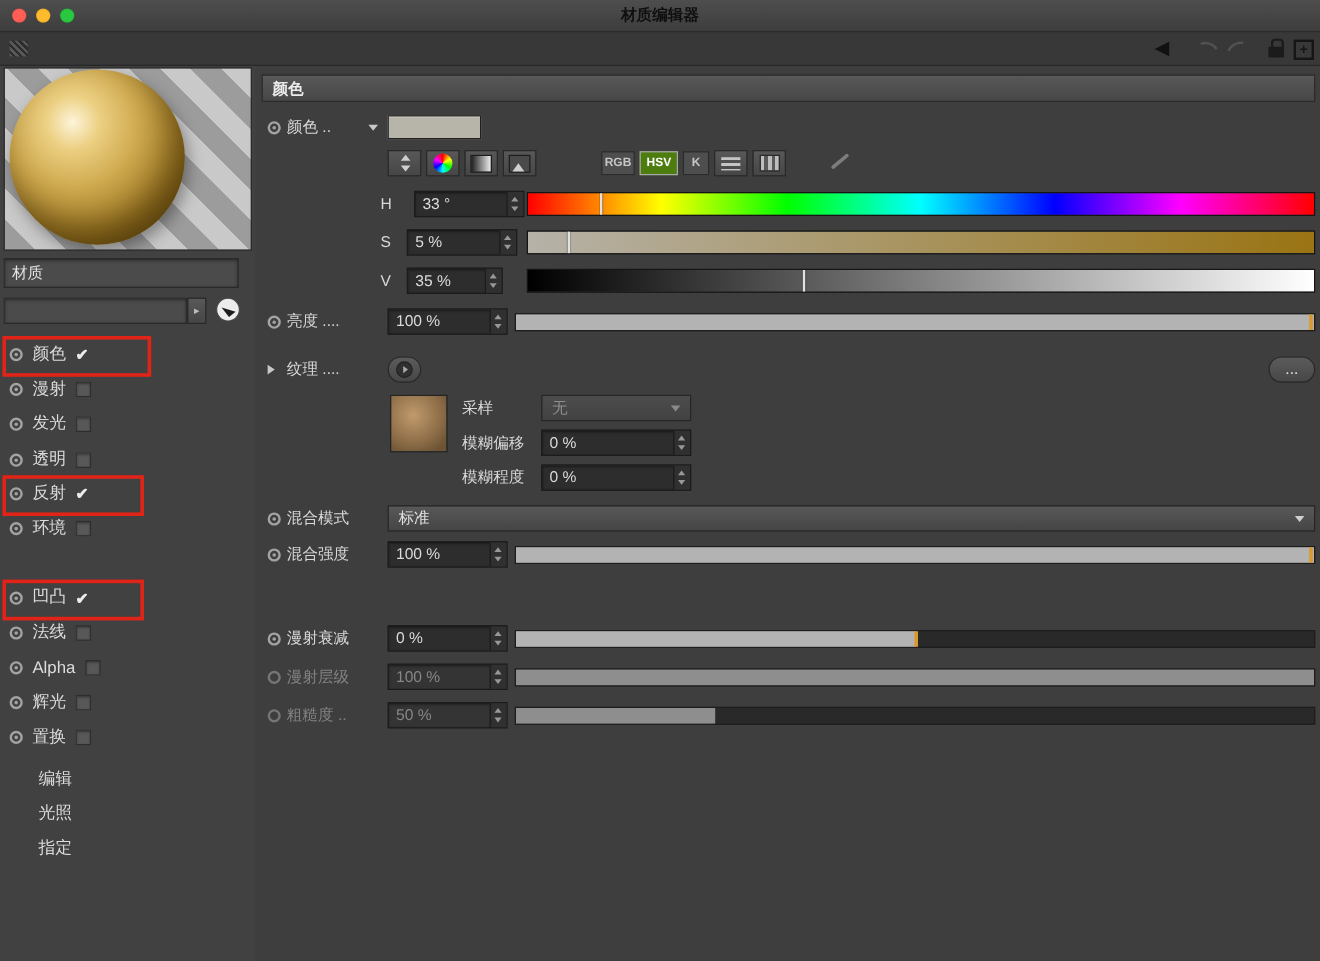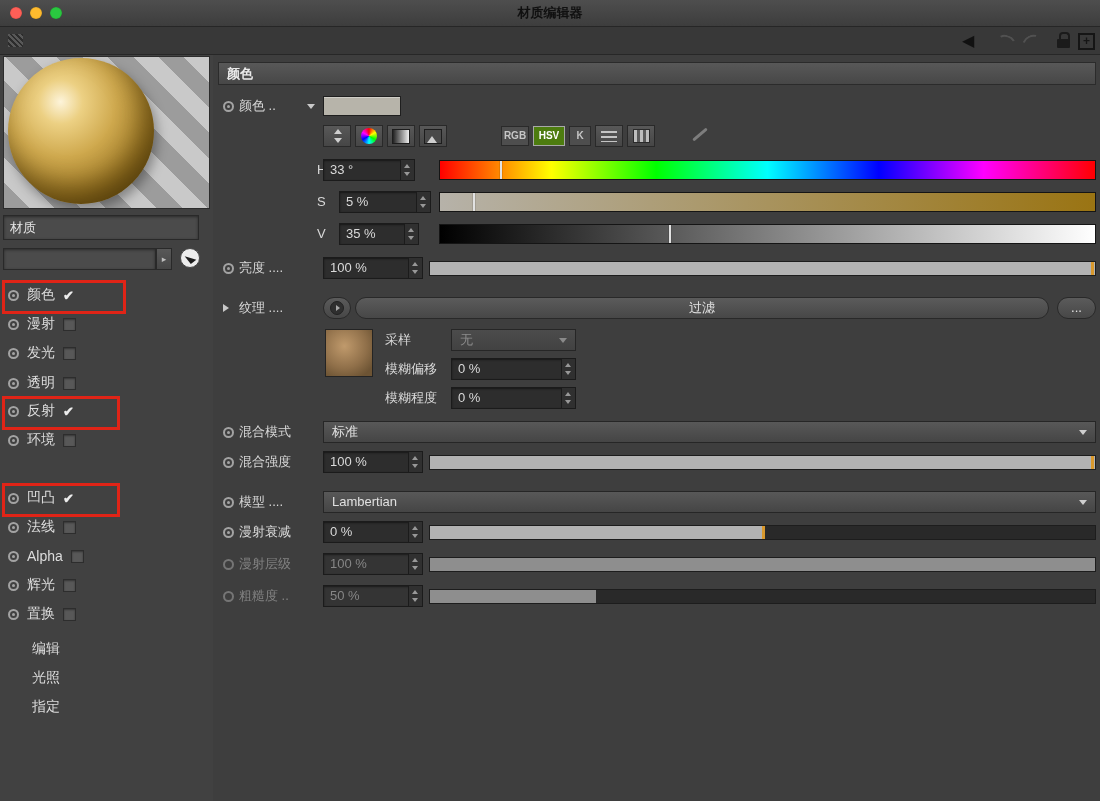--- a/index.html
+++ b/index.html
@@ -245,21 +245,21 @@
           <span class="mxico"></span>
         </span>
       <span class="ibtn" style="left:414px">
           <span class="swico"></span>
         </span>
       <span class="dpico"></span>
     </div>
 
     <div class="row" style="top:104px">
       <span class="hsvletter">H</span>
-      <span class="vbox" style="left:110px;width:92px">33 °<span class="spin"></span></span>
+      <span class="vbox" style="left:132px;width:92px">33 °<span class="spin"></span></span>
       <span class="grad hue">
           <span class="marker" style="left:9.2%"></span>
         </span>
     </div>
 
     <div class="row" style="top:136px">
       <span class="hsvletter">S</span>
       <span class="vbox" style="left:126px;width:92px">5 %<span class="spin"></span></span>
       <span class="grad sat">
           <span class="marker" style="left:5%"></span>
@@ -283,21 +283,20 @@
         <span class="handle" style="left:calc(100% - 4px)"></span>
       </span>
     </div>
 
     <div class="row" style="top:242px">
       <span class="exp"></span>
       <span class="lbl">纹理 ....</span>
       <span class="pill" style="left:110px;width:28px">
           <span class="pillcircle"></span>
         </span>
-      <span class="pill" style="left:142px;width:694px">过滤</span>
       <span class="pill" style="left:844px;width:39px">...</span>
     </div>
 
     <div class="row" style="top:274px;height:48px">
       <span class="thumb"></span>
       <span class="sublbl">采样</span>
       <span class="dd gray" style="left:238px;width:125px">无</span>
     </div>
     <div class="row" style="top:303px">
       <span class="sublbl">模糊偏移</span>
@@ -317,25 +316,20 @@
     <div class="row" style="top:396px">
       <span class="mring"></span>
       <span class="lbl">混合强度</span>
       <span class="vbox" style="left:110px;width:100px">100 %<span class="spin"></span></span>
       <span class="slider">
         <span class="fill" style="width:100%"></span>
         <span class="handle" style="left:calc(100% - 4px)"></span>
       </span>
     </div>
 
-    <div class="row" style="top:436px">
-      <span class="mring"></span>
-      <span class="lbl">模型 ....</span>
-      <span class="dd" style="left:110px;width:773px">Lambertian</span>
-    </div>
 
     <div class="row" style="top:466px">
       <span class="mring"></span>
       <span class="lbl">漫射衰减</span>
       <span class="vbox" style="left:110px;width:100px">0 %<span class="spin"></span></span>
       <span class="slider">
         <span class="fill" style="width:50%"></span>
         <span class="handle" style="left:calc(50% - 1px)"></span>
       </span>
     </div>

